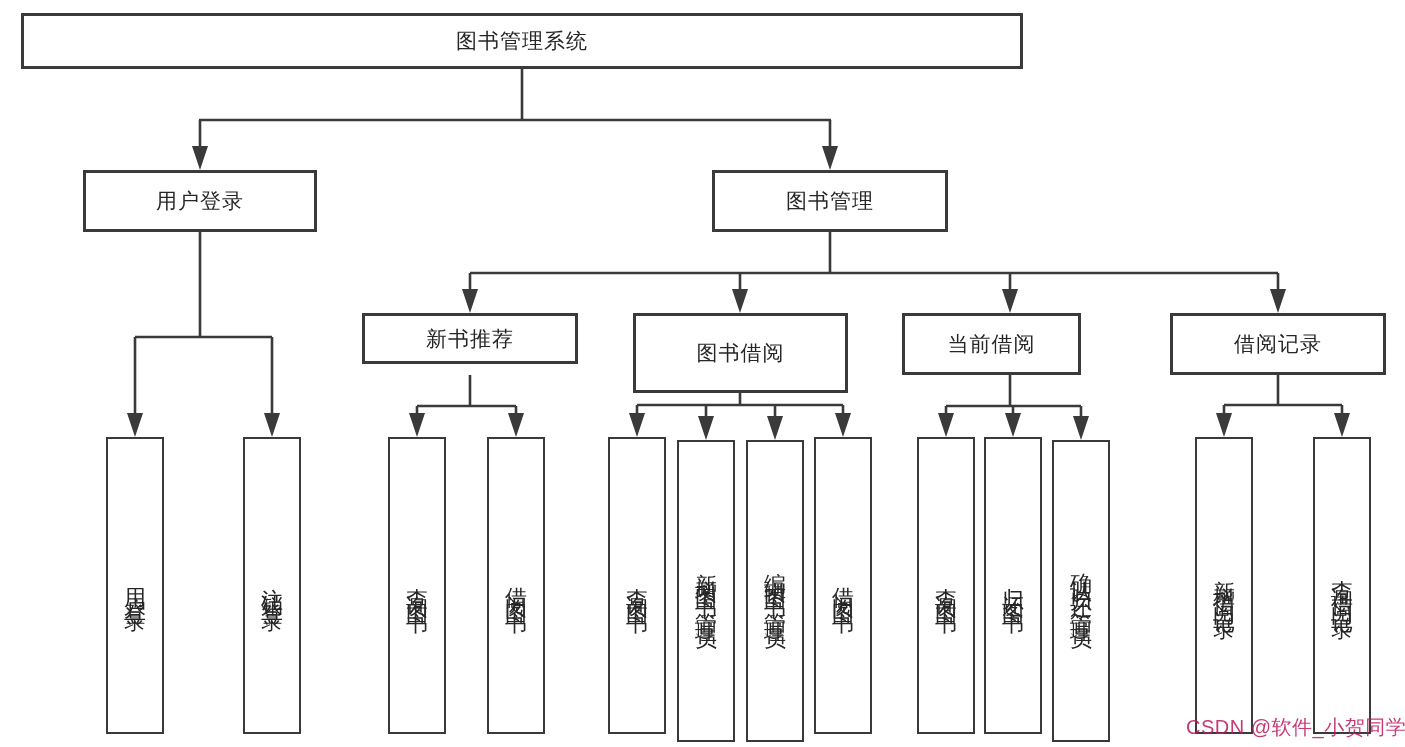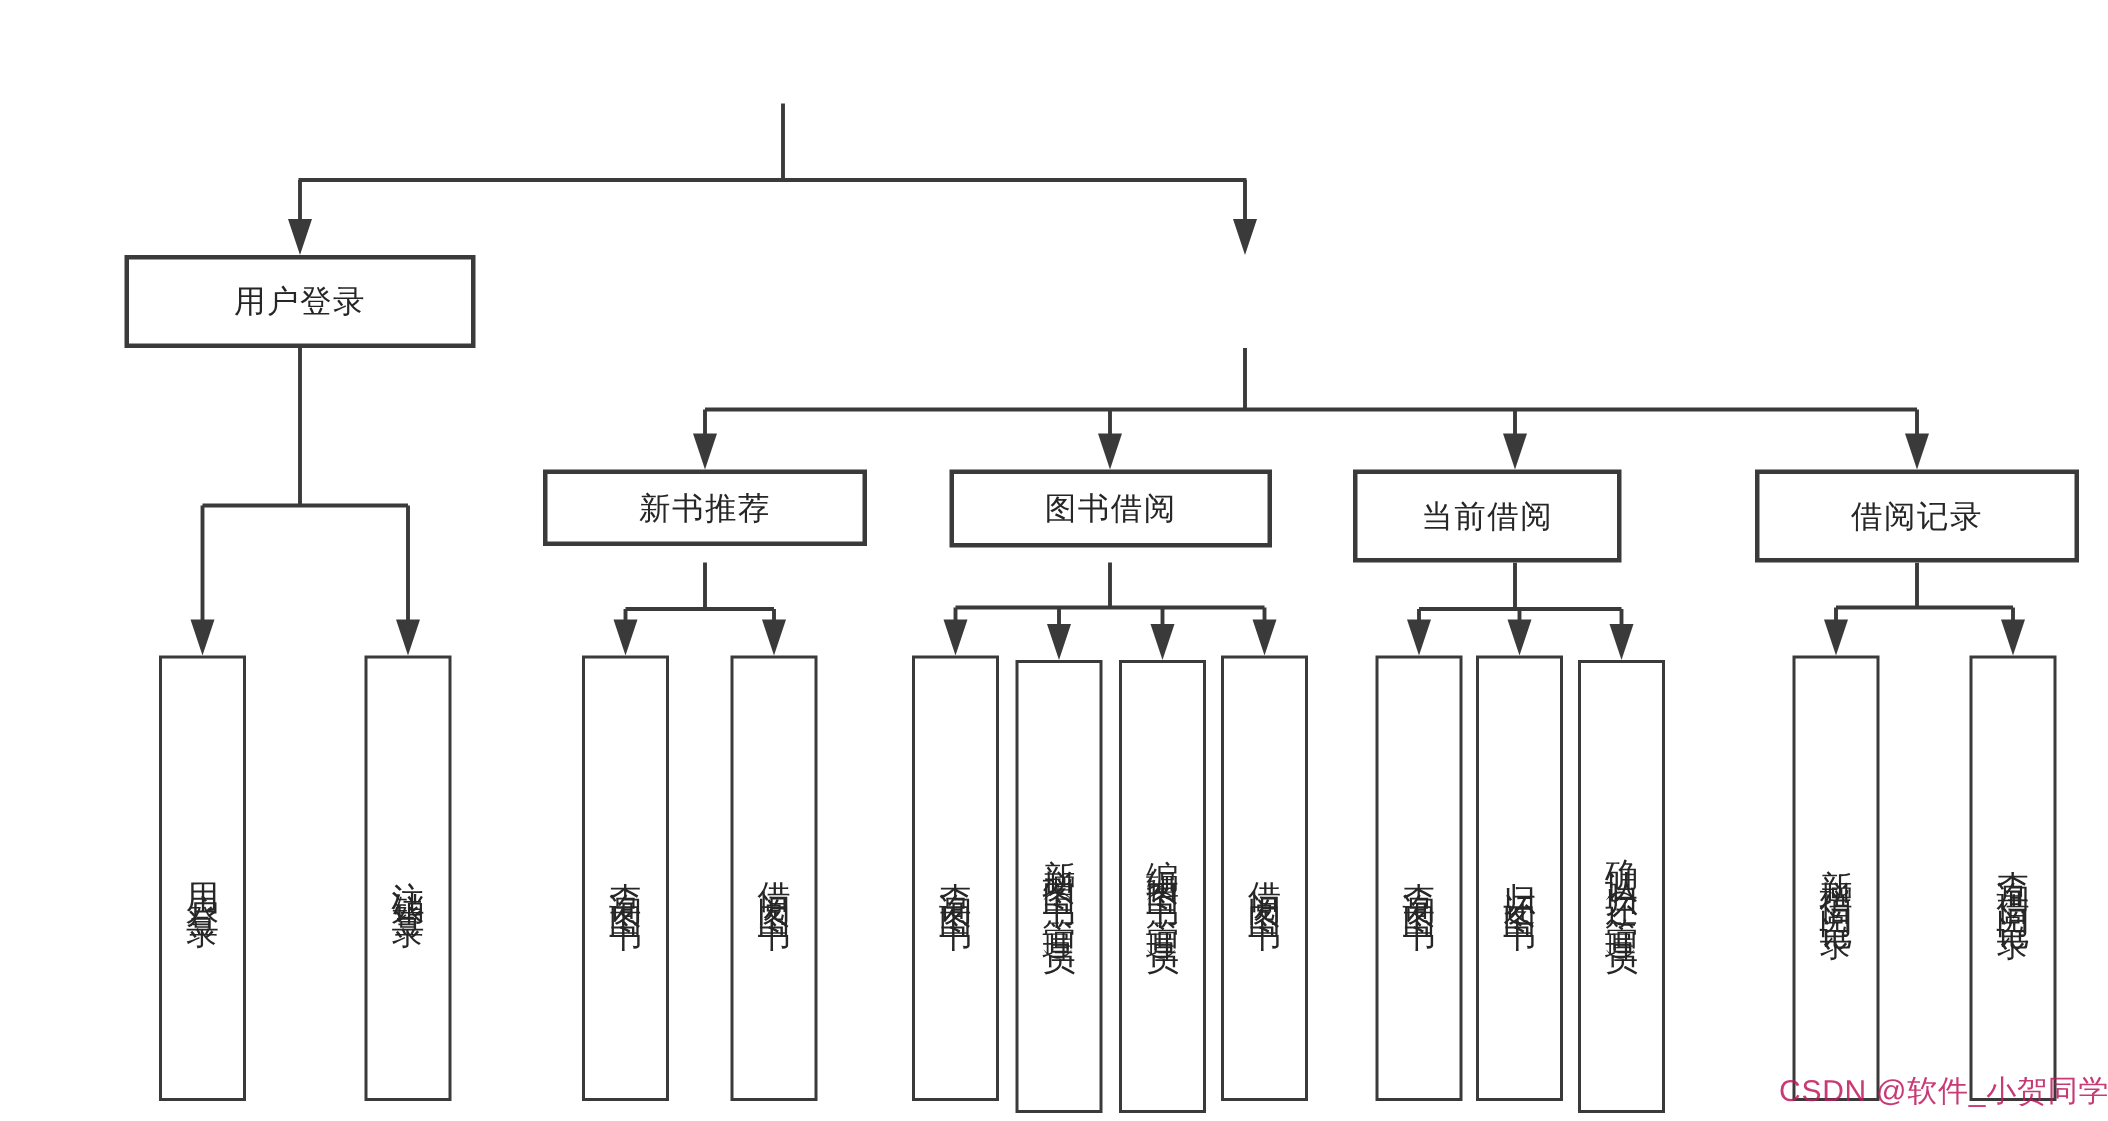--- a/index.html
+++ b/index.html
@@ -152,25 +152,27 @@
     <g>
       <line x1="1278" y1="375" x2="1278" y2="406"></line>
       <line x1="1224" y1="405" x2="1342" y2="405"></line>
       <line x1="1224" y1="405" x2="1224" y2="414"></line>
       <polygon points="1216,413 1232,413 1224,437"></polygon>
       <line x1="1342" y1="405" x2="1342" y2="414"></line>
       <polygon points="1334,413 1350,413 1342,437"></polygon>
     </g>
   </svg>
 
+  <div class="hbox" style="left:21px; top:13px; width:1002px; height:56px;">图书管理系统</div>
 
   <div class="hbox" style="left:83px; top:170px; width:234px; height:62px;">用户登录</div>
+  <div class="hbox" style="left:712px; top:170px; width:236px; height:62px;">图书管理</div>
 
   <div class="hbox" style="left:362px; top:313px; width:216px; height:51px;">新书推荐</div>
-  <div class="hbox" style="left:633px; top:313px; width:215px; height:52px;font-family:Liberation Mono, monospace;">图书借阅</div>
+  <div class="hbox" style="left:633px; top:313px; width:215px; height:80px;font-family:Liberation Mono, monospace;">图书借阅</div>
   <div class="hbox" style="left:902px; top:313px; width:179px; height:62px;">当前借阅</div>
   <div class="hbox" style="left:1170px; top:313px; width:216px; height:62px;">借阅记录</div>
 
   <div class="vbox" style="left:106px;">
     <span class="vlabel">用户登录</span>
   </div>
   <div class="vbox" style="left:243px;">
     <span class="vlabel">注销登录</span>
   </div>
 

